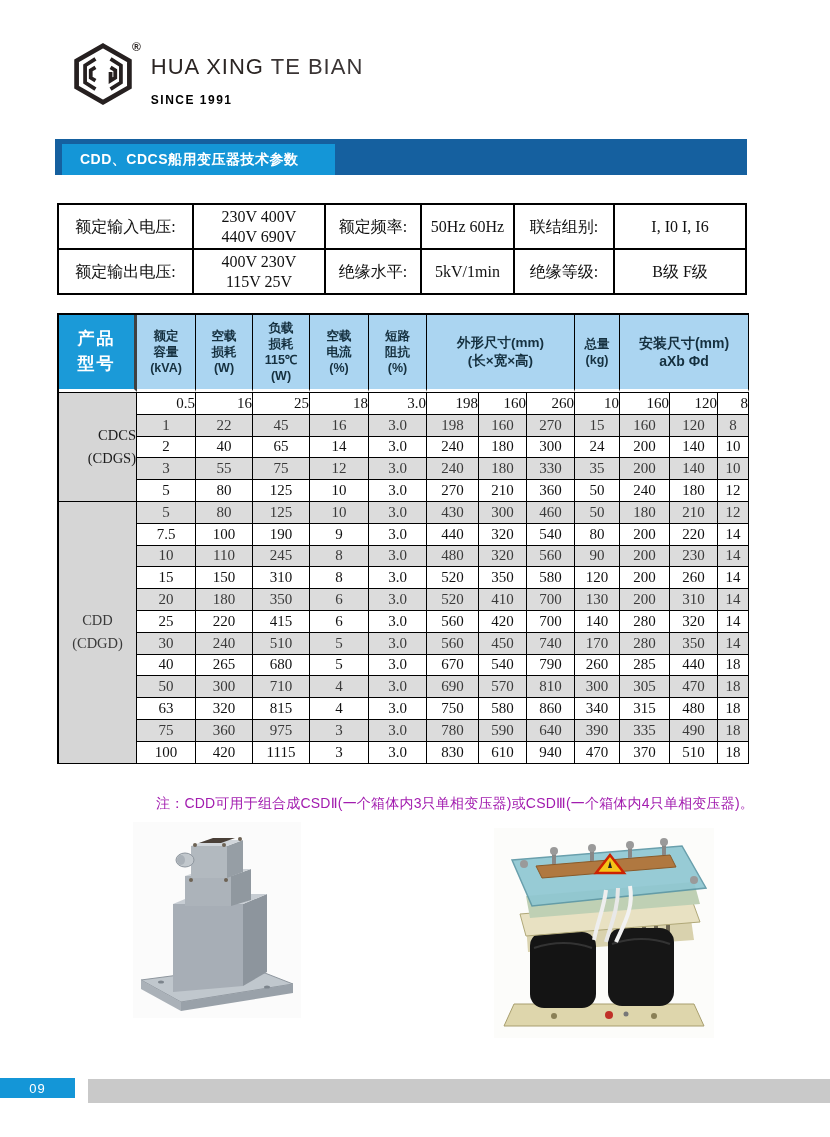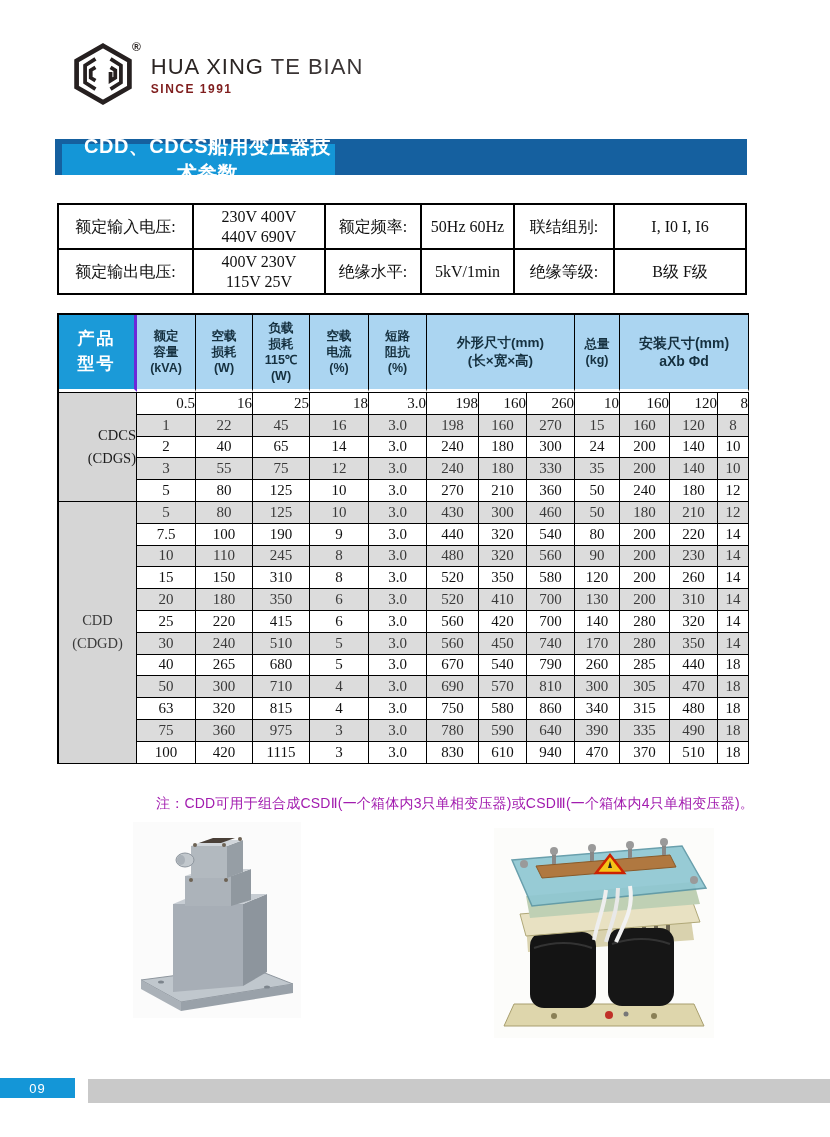--- a/index.html
+++ b/index.html
@@ -7,44 +7,44 @@
         font-family:"Liberation Sans",sans-serif;color:#111;}
 
   
   .logo{position:absolute;left:70px;top:42px;display:flex;align-items:flex-start;}
   .logo-icon{width:66px;height:64px;}
   .reg-mark{font-size:12px;font-weight:bold;color:#2b2523;position:relative;top:-2px;left:-4px;}
   .logo-text{margin-left:6px;margin-top:14px;line-height:1;}
   .brand{font-size:22px;color:#2b2523;letter-spacing:1px;white-space:nowrap;}
   .brand .b{font-weight:normal;}
   .brand .l{font-weight:400;color:#3a3434;}
-  .since{font-size:12px;font-weight:bold;color:#7f1d1d;letter-spacing:1.5px;margin-top:5px;}
+  .since{font-size:12px;font-weight:bold;color:#000000;letter-spacing:1.5px;margin-top:16px;}
 
   
   .title-bar{position:absolute;left:55px;top:139px;width:692px;height:36px;
              background:var(--dark-blue,#15609f);}
   .title-bar-left{position:absolute;left:7px;top:5px;bottom:0;width:273px;
                   background:var(--accent-blue,#1496d7);display:flex;align-items:center;}
-  .title-bar-left span{color:#fff;font-weight:bold;font-size:20px;padding-left:18px;letter-spacing:.5px;text-align:center;}
+  .title-bar-left span{color:#fff;font-weight:bold;font-size:14px;padding-left:18px;letter-spacing:.5px;}
 
   
   .spec-table{position:absolute;left:57px;top:203px;width:688px;border-collapse:collapse;
               table-layout:fixed;font-family:"Liberation Serif",serif;}
   .spec-table td{border:2px solid #000;text-align:center;vertical-align:middle;height:43px;
                  font-size:16px;white-space:pre-line;line-height:1.25;padding:0 2px;}
 
   
   .main-table{position:absolute;left:57px;top:313px;width:690px;border-collapse:separate;
               border-spacing:0;table-layout:fixed;border-top:2px solid #000;border-left:2px solid #000;}
   .main-table th{background:var(--header-light-blue,#abd5f1);font-size:12.5px;font-weight:bold;
                  color:#15303f;text-align:center;vertical-align:middle;white-space:pre-line;
                  line-height:1.3;height:74px;border-right:1.5px solid #000;border-bottom:3px solid #fff;
                  padding:0 1px;}
   .main-table th.model-h{background:var(--header-cell-blue,#1b9ad8);color:#fff;font-size:17px;
-                 letter-spacing:2px;border-right:3px solid #6d28d9;line-height:1.45;}
+                 letter-spacing:2px;border-right:3px solid #404040;line-height:1.45;}
   .main-table td{border-right:1.5px solid #000;border-bottom:1.5px solid #000;text-align:center;
                  vertical-align:middle;height:20.8px;font-family:"Liberation Serif",serif;
                  font-size:15px;padding:0;}
   .main-table tbody tr:first-child td{border-top:1.5px solid #000;text-align:right;}
   .main-table tr.shade td{background:var(--row-shade-gray,#dcdcdc);color:#3a3a3a;}
   .main-table td.model-cell{background:var(--model-cell-gray,#d6d6d6) !important;color:#1c1c1c;
                  white-space:pre-line;font-size:14.5px;line-height:1.6;}
 
   
   .note{position:absolute;right:64px;top:783px;margin:12px;font-size:14px;color:#a21caf;letter-spacing:.2px;}

